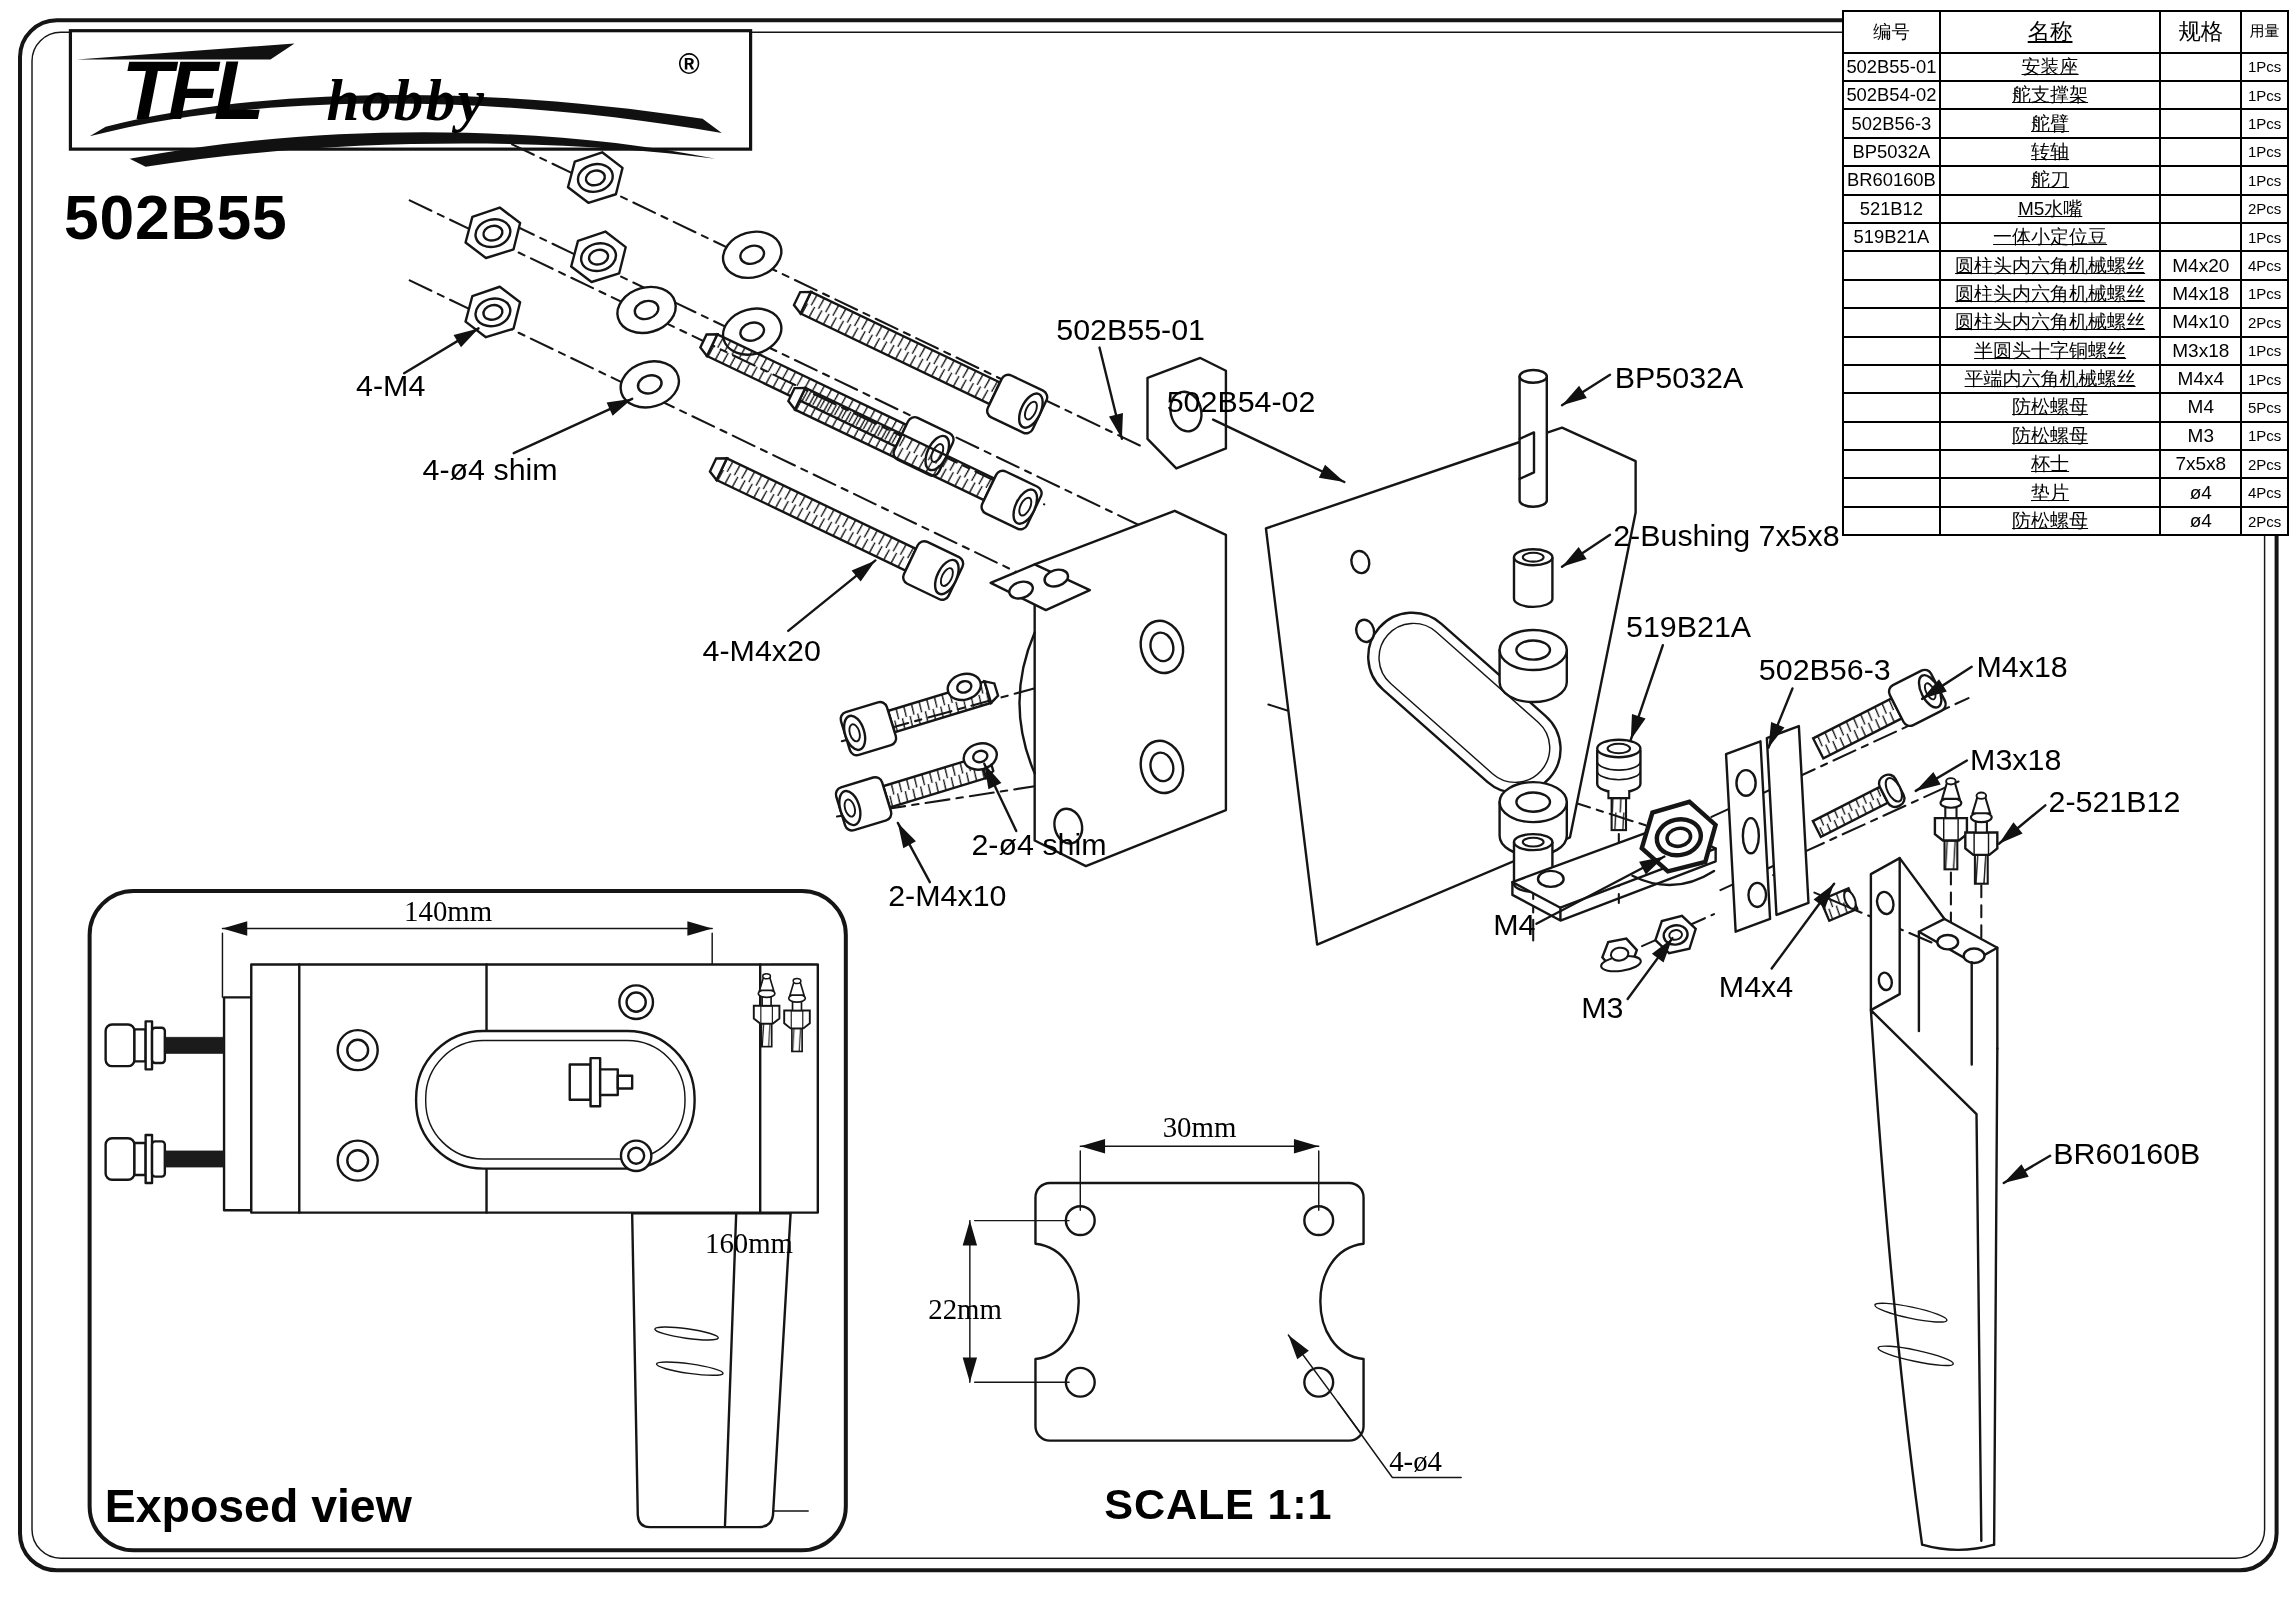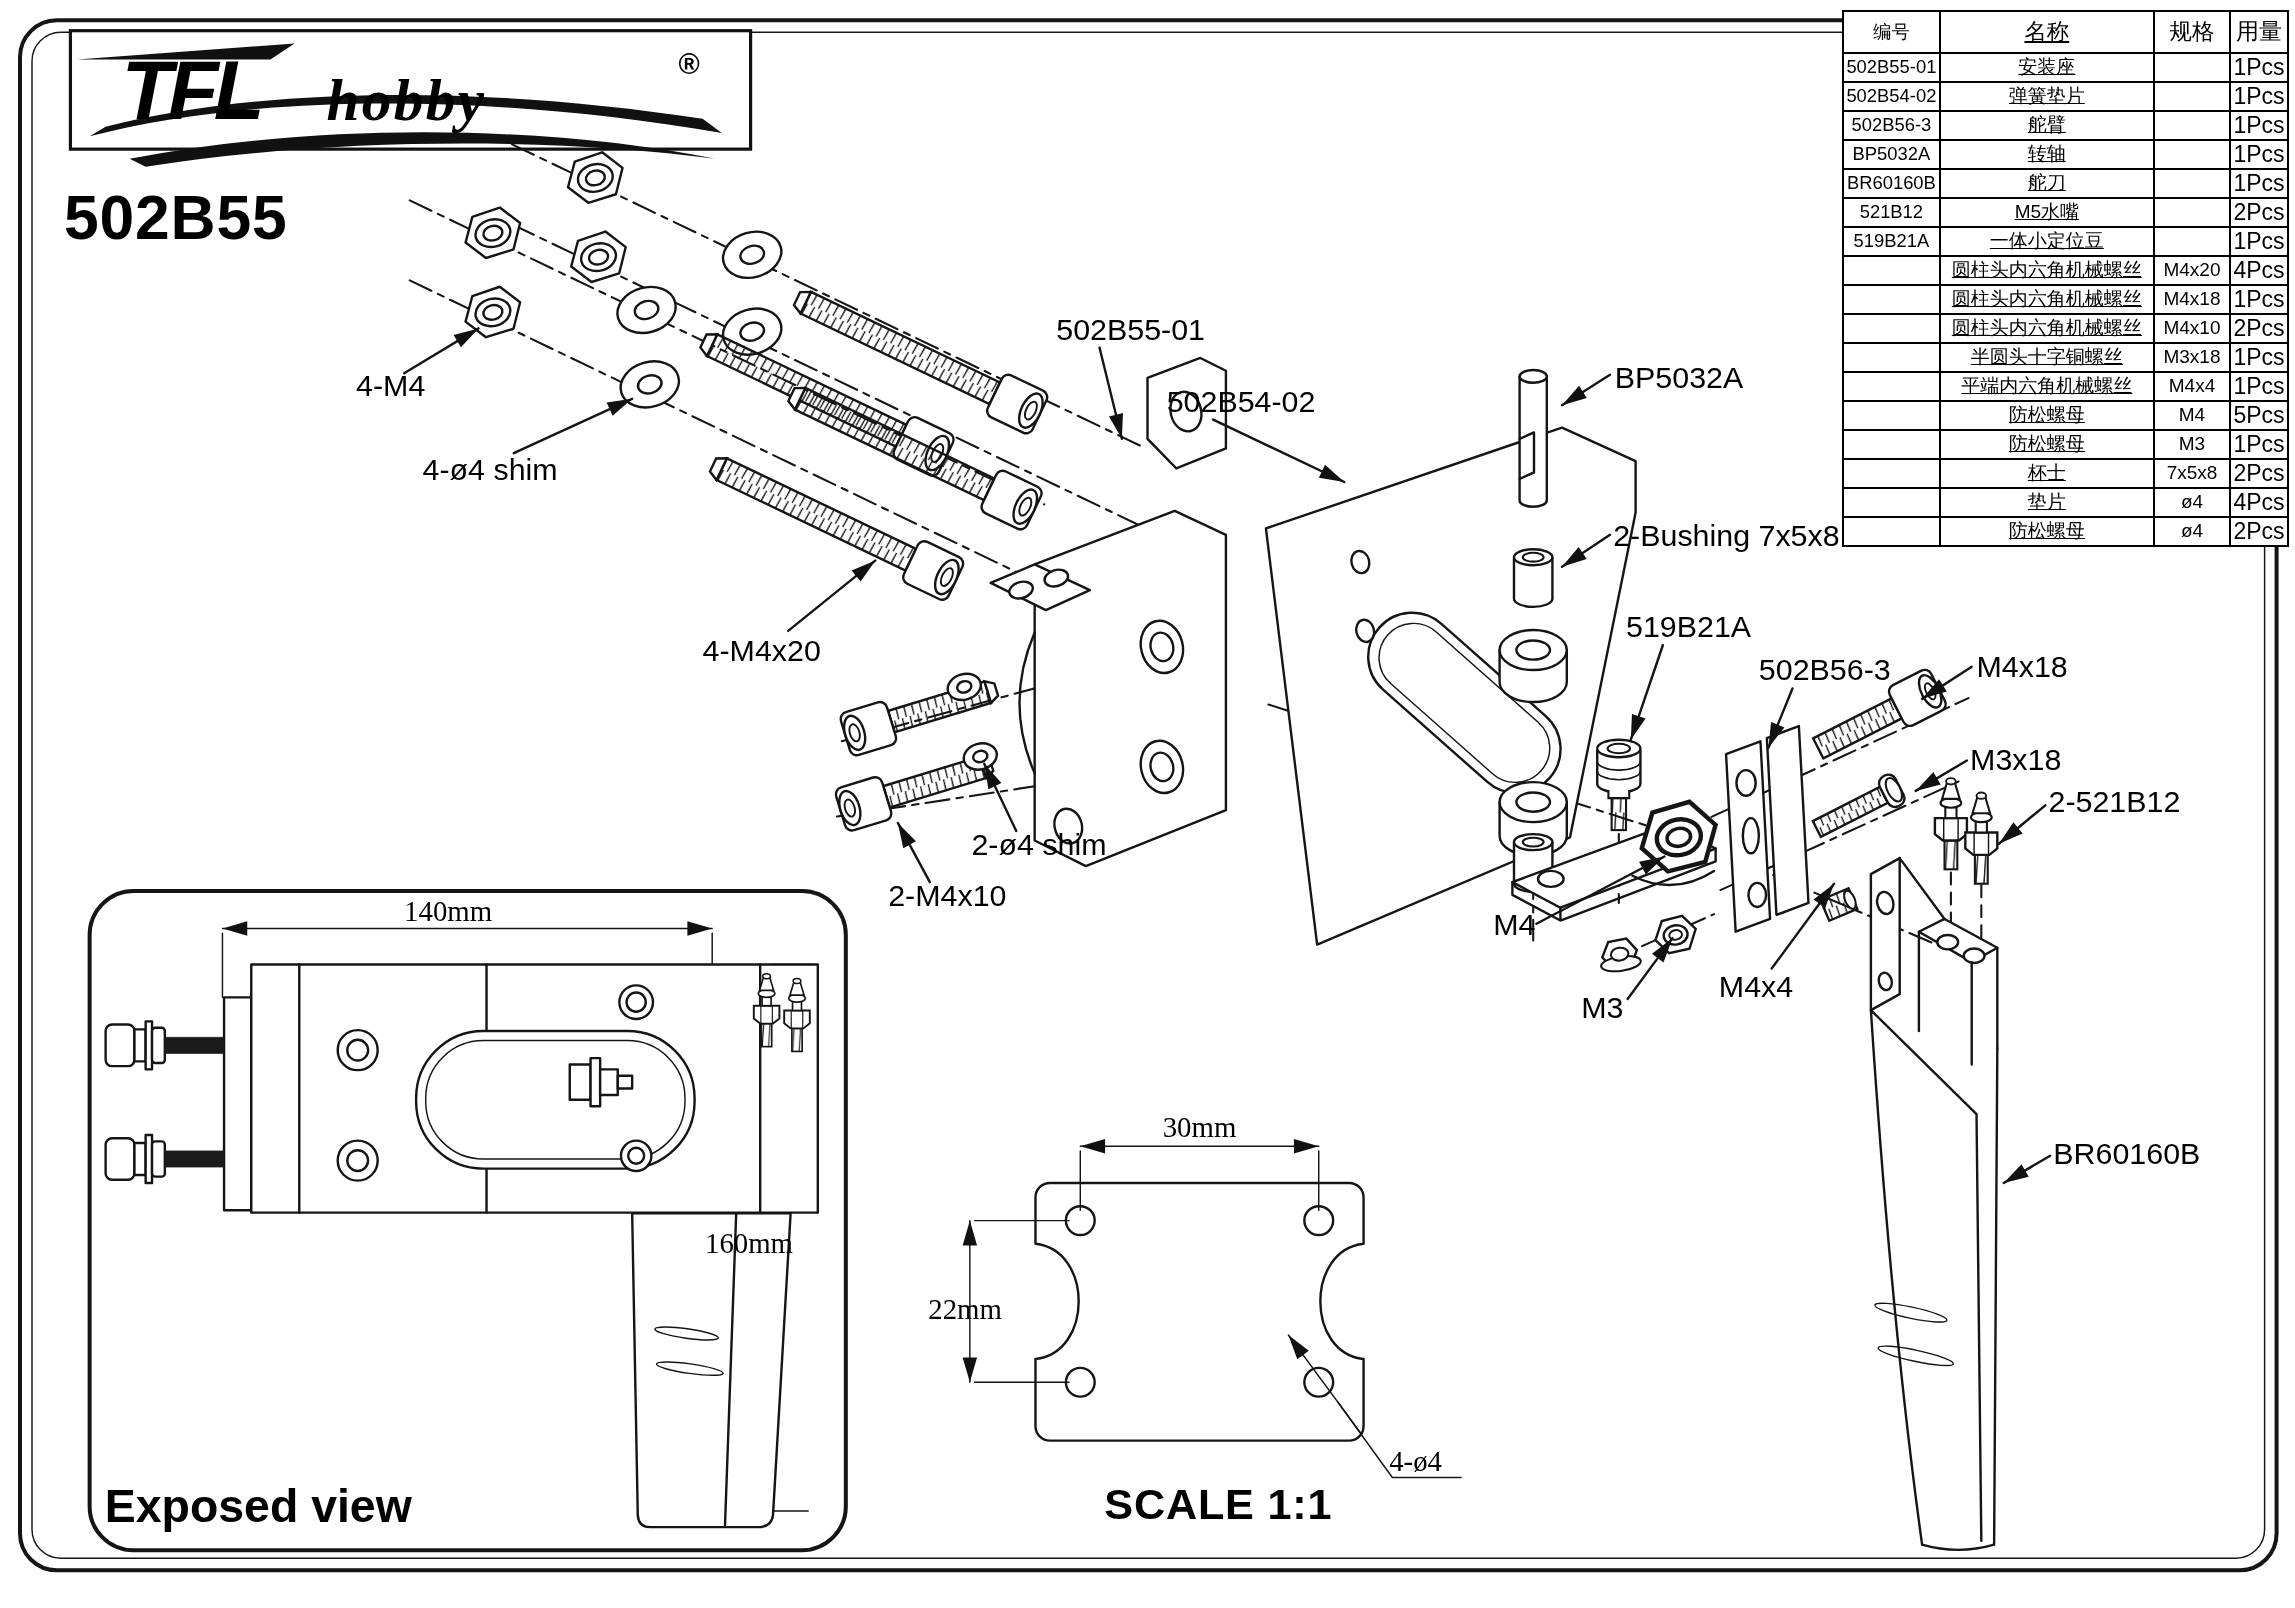--- a/index.html
+++ b/index.html
@@ -23,21 +23,21 @@
   .logo-hobby{font:italic 700 74px "Liberation Serif",serif;letter-spacing:3px;}
   .logo-reg{font:700 36px "Liberation Sans",sans-serif;}
   
   #parts-table{position:absolute;left:1842px;top:9.6px;width:447px;border-collapse:collapse;background:#fff;}
   #parts-table th,#parts-table td{border:2.4px solid #000;text-align:center;padding:0 2.4px;white-space:nowrap;overflow:hidden;}
   #parts-table th{height:40px;font-weight:400;font-size:22.4px;border-radius:20px;}
   #parts-table td{height:26.4px;font-size:19px;}
   #parts-table .c-code{width:85px;font-size:18.4px;}
   #parts-table .c-name{width:232px;text-decoration:underline;}
   #parts-table .c-spec{width:87px;}
-  #parts-table .c-qty{width:45px;font-size:23px;}
+  #parts-table .c-qty{width:45px;font-size:15px;}
 </style>
 </head>
 <body>
 
 <svg id="scene" viewBox="0 0 2868 2010" xmlns="http://www.w3.org/2000/svg">
   <defs>
     <pattern id="thr" width="10" height="80" patternUnits="userSpaceOnUse">
       <path d="M7,-10 L1,90" stroke="#151515" stroke-width="1.7" fill="none"></path>
     </pattern>
     <marker id="ah" markerUnits="userSpaceOnUse" markerWidth="36" markerHeight="24" refX="33" refY="12" orient="auto-start-reverse">
@@ -412,21 +412,21 @@
     </thead>
   <tbody>
       <tr>
         <td class="c-code">502B55-01</td>
         <td class="c-name">安装座</td>
         <td class="c-spec"></td>
         <td class="c-qty">1Pcs</td>
       </tr>
       <tr>
         <td class="c-code">502B54-02</td>
-        <td class="c-name">弹簧垫片</td>
+        <td class="c-name">舵支撑架</td>
         <td class="c-spec"></td>
         <td class="c-qty">1Pcs</td>
       </tr>
       <tr>
         <td class="c-code">502B56-3</td>
         <td class="c-name">舵臂</td>
         <td class="c-spec"></td>
         <td class="c-qty">1Pcs</td>
       </tr>
       <tr>

